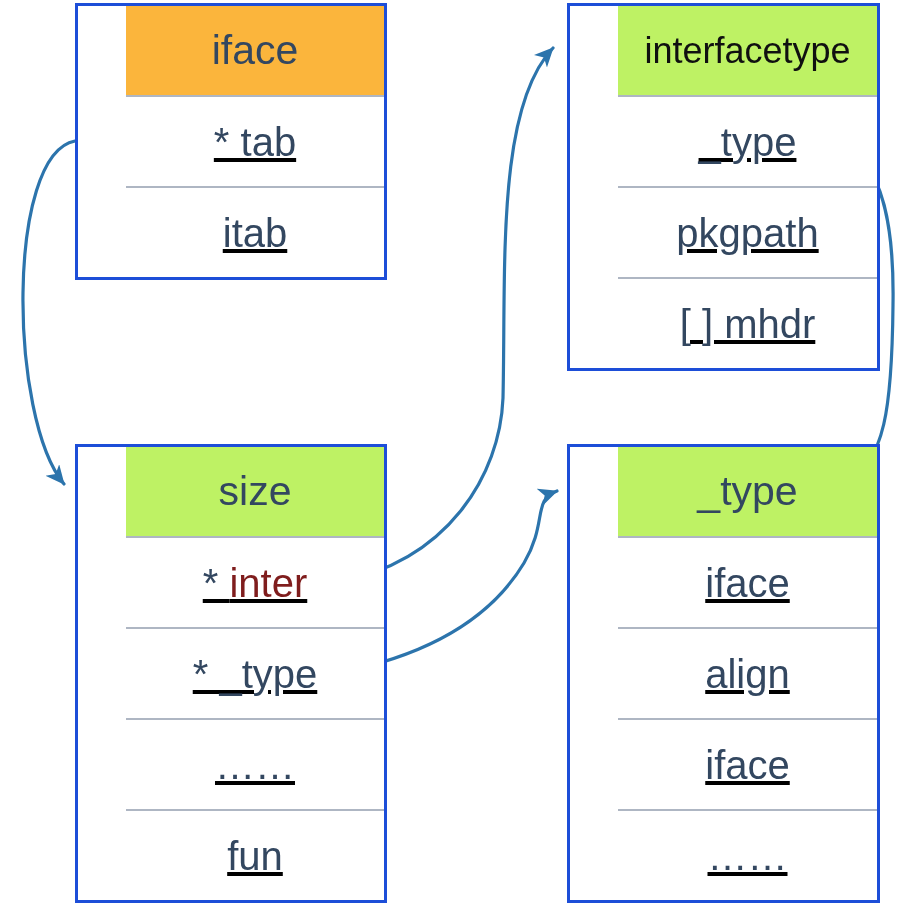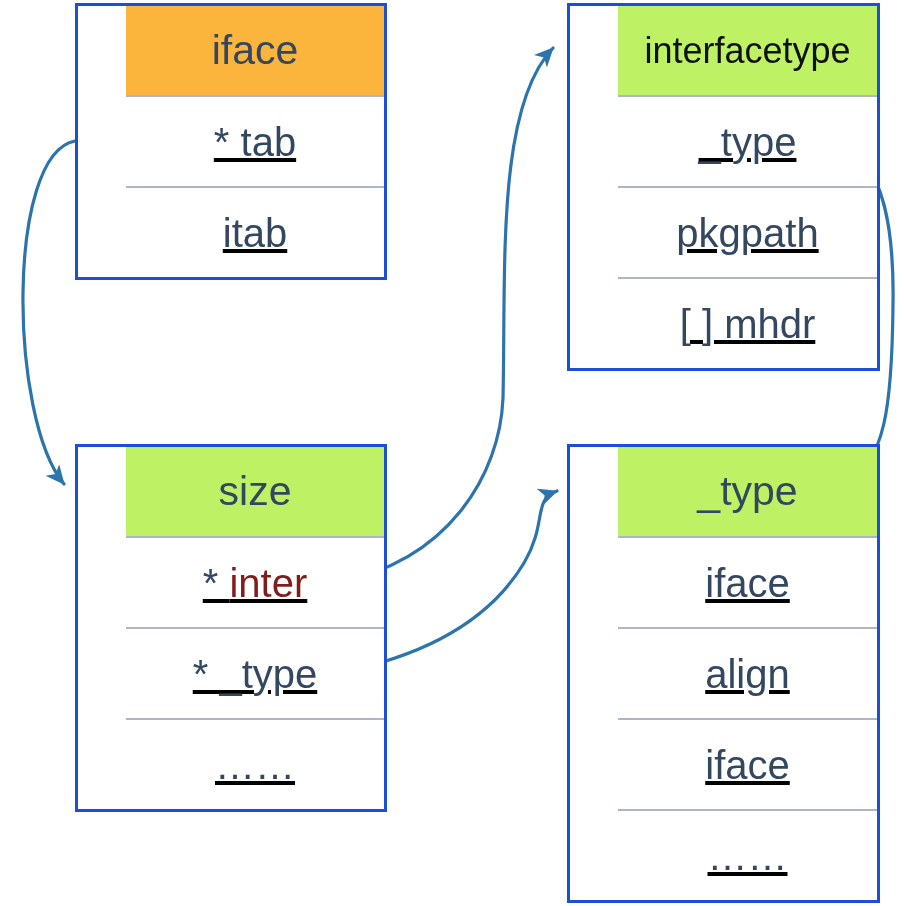--- a/index.html
+++ b/index.html
@@ -110,20 +110,23 @@
     <div class="row">
       <span class="lbl">* </span>
         <span class="lbl lbl-black">inter</span>
     </div>
     <div class="row">
       <span class="lbl">* _type</span>
     </div>
     <div class="row">
       <span class="lbl">……</span>
     </div>
+    <div class="row">
+      <span class="lbl">fun</span>
+    </div>
   </div>
 
   <div class="tbl tbl-right" style="top:444px;">
     <div class="hdr hdr-gray">
       <span class="lbl lbl-hdr">_type</span>
     </div>
     <div class="row">
       <span class="lbl">iface</span>
     </div>
     <div class="row">

